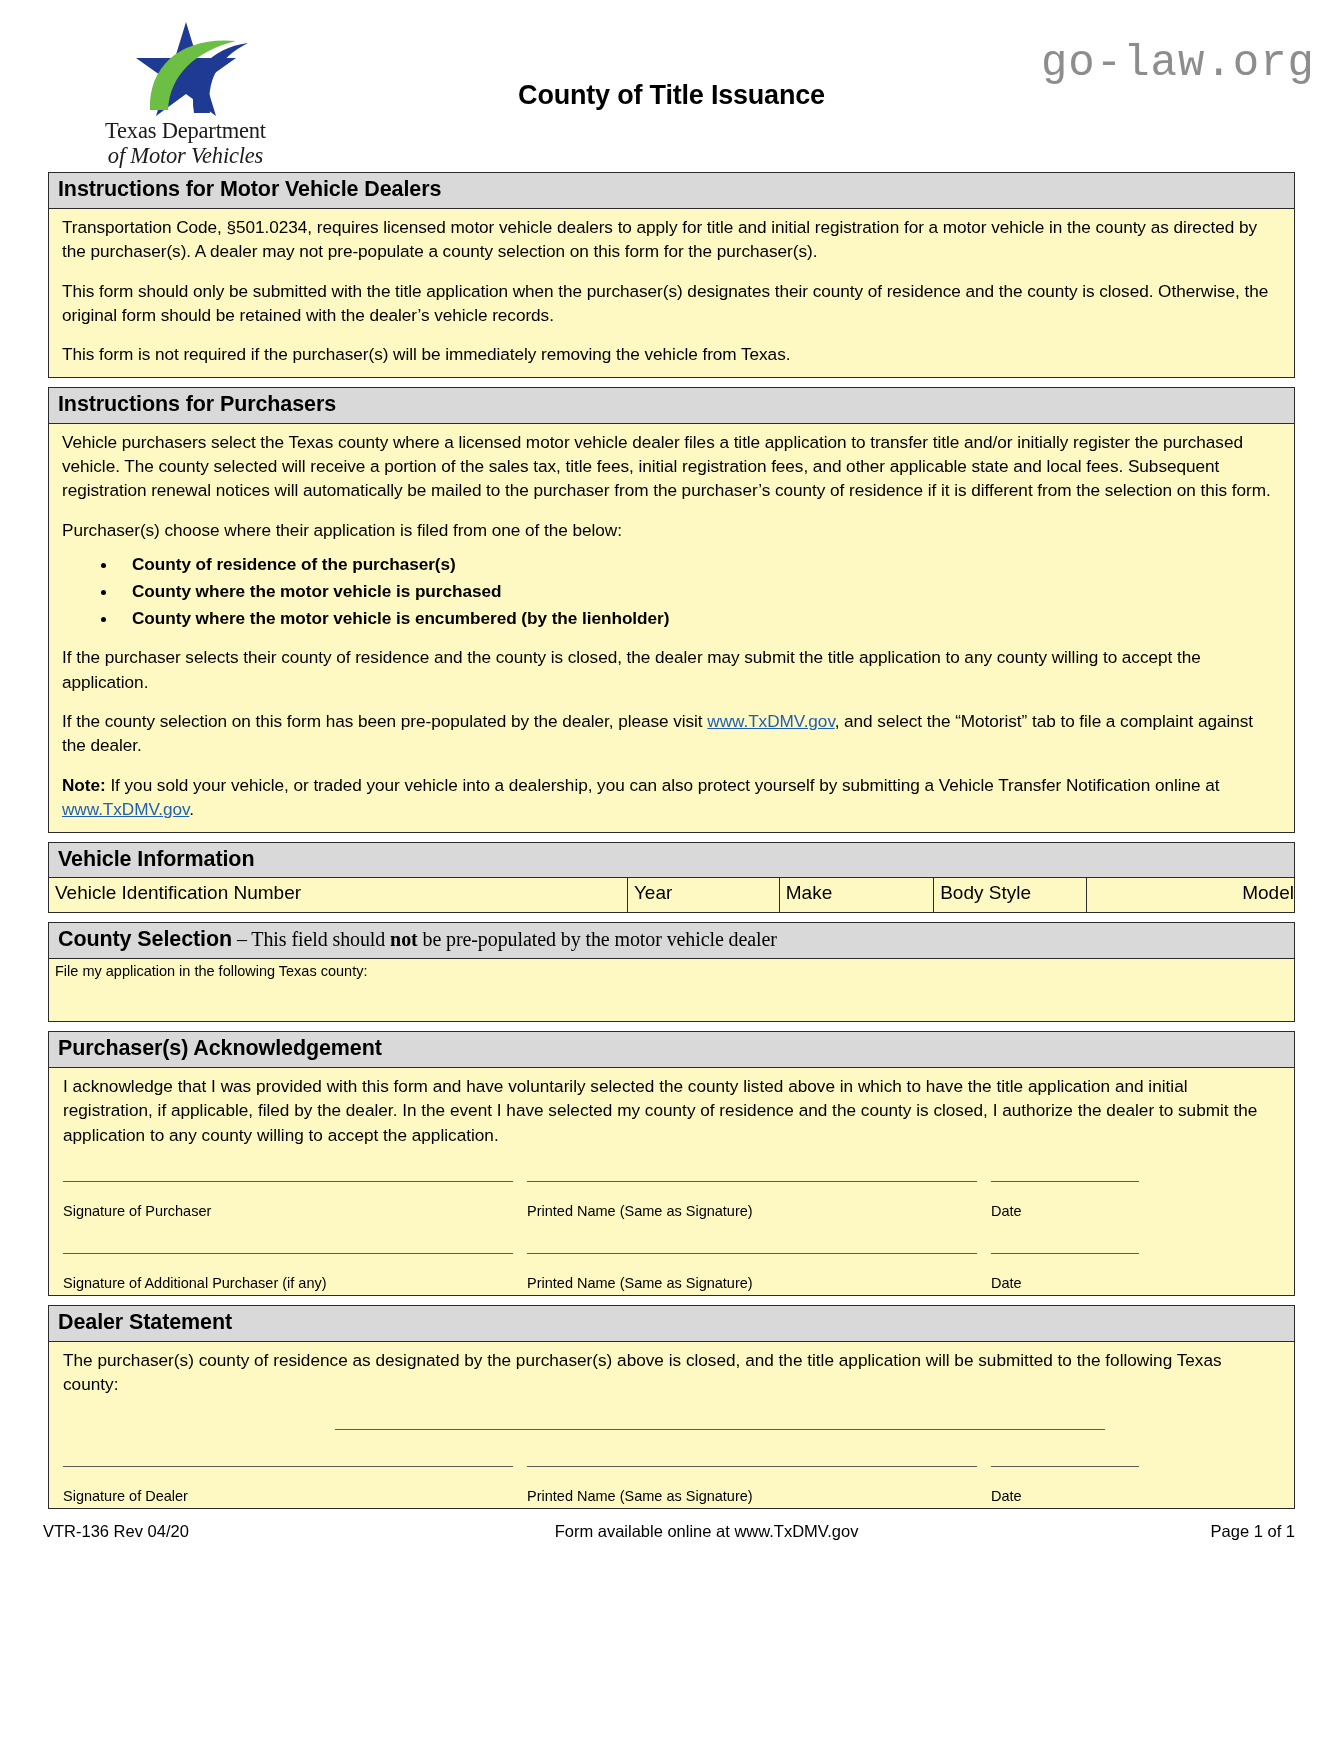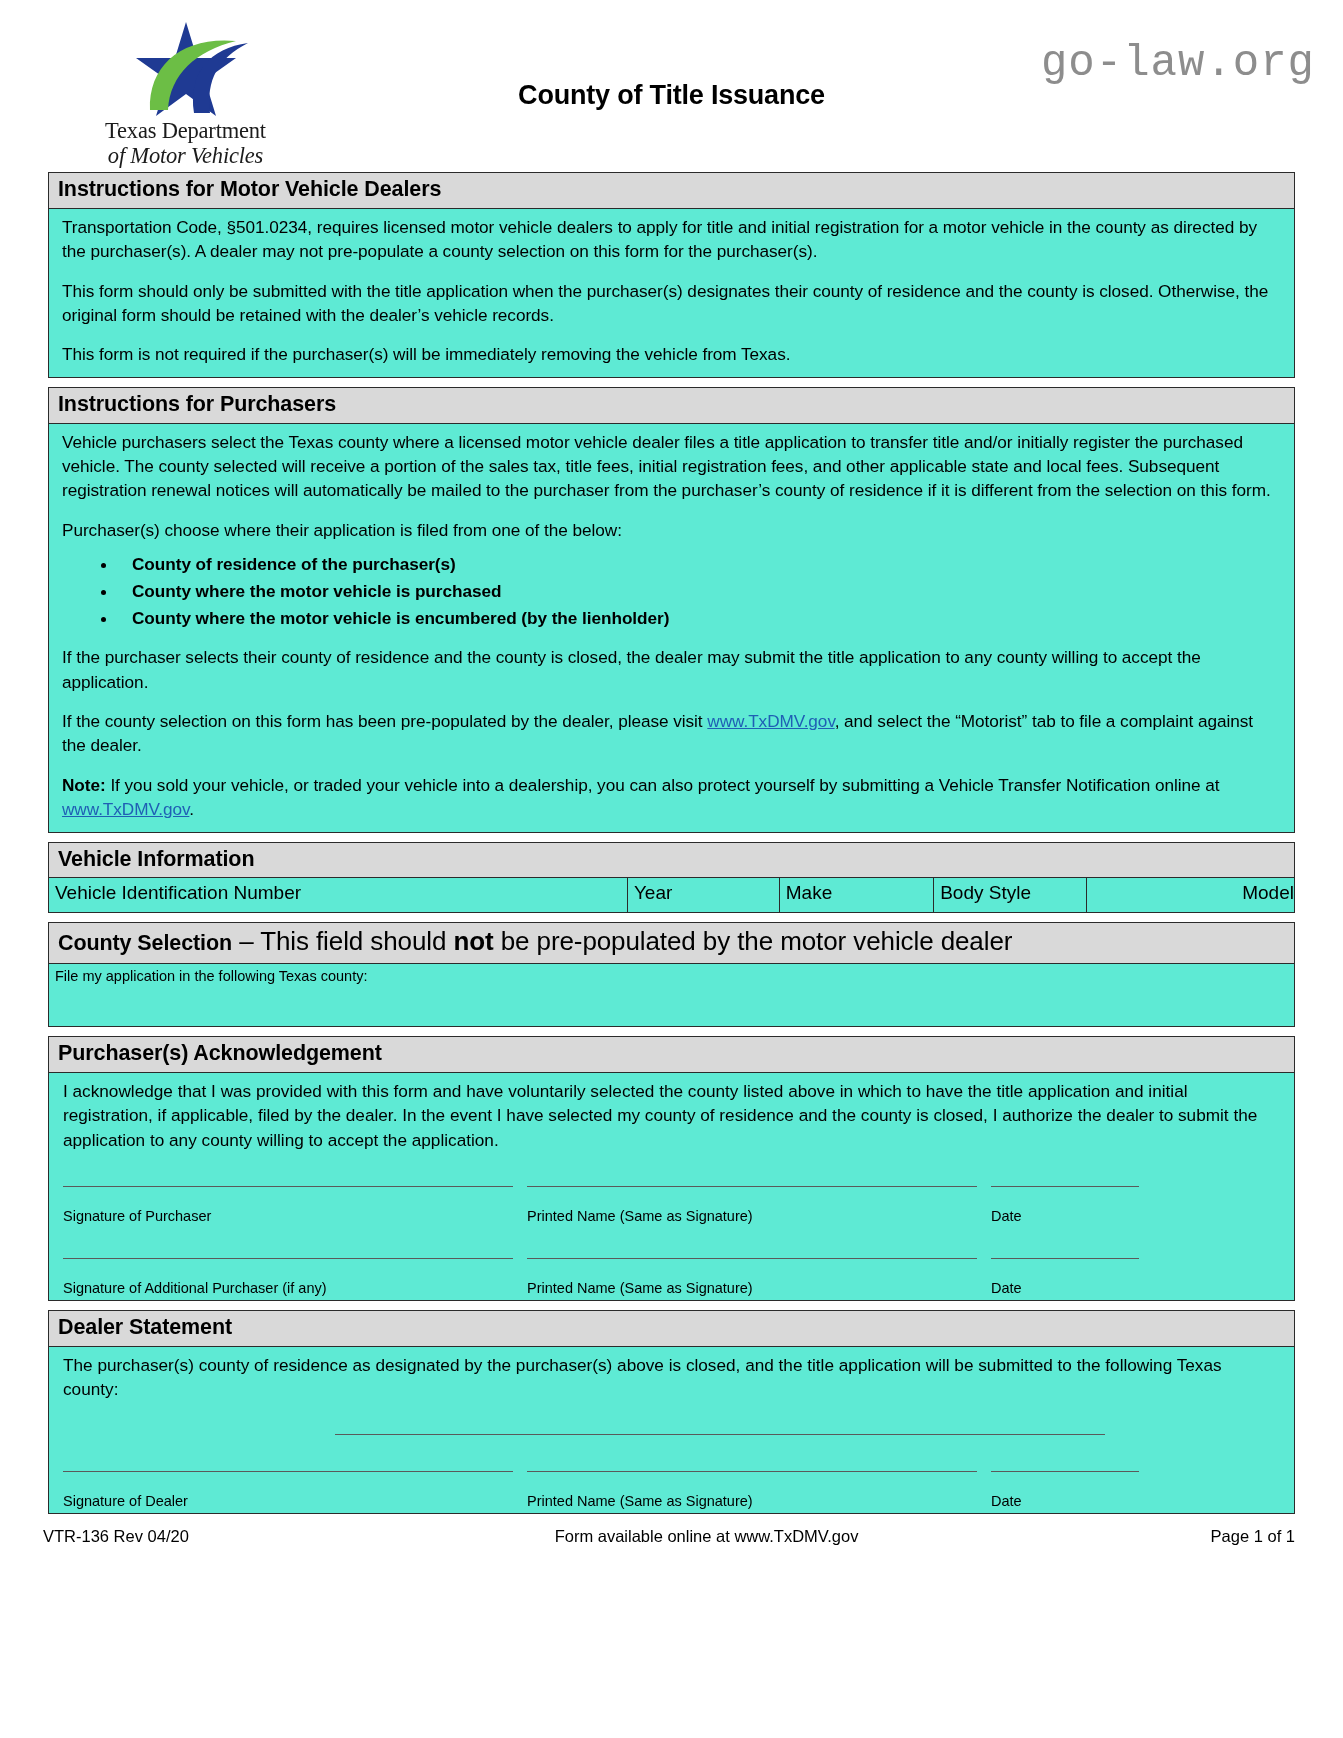--- a/index.html
+++ b/index.html
@@ -71,35 +71,36 @@
     letter-spacing: 1px;
     white-space: nowrap;
     margin-left: 19px;
   }
 
   
   .section {
     margin: 0 48px 0 48px;
     border: 1.5px solid #2b2b2b;
     box-sizing: border-box;
-    background: #5eead4;
+    background: #fef9c3;
   }
   .gap-sm { height: 9px; }
   .band {
     background: #d9d9d9;
     border-bottom: 1.5px solid #2b2b2b;
     padding: 4px 9px 6px 9px;
     font-size: 21.5px;
     font-weight: bold;
     letter-spacing: -0.1px;
     line-height: 1.15;
   }
   .band .reg {
     font-weight: normal;
-    font-size: 26px;
+    font-size: 20px;
+    font-family: Liberation Serif, serif;
   }
   .band .reg b { font-weight: bold; }
   .body-pad {
     padding: 6px 13px 8px 13px;
   }
   p.para {
     margin: 0 0 15px 0;
     font-size: 17.2px;
     line-height: 1.42;
     letter-spacing: -0.05px;

